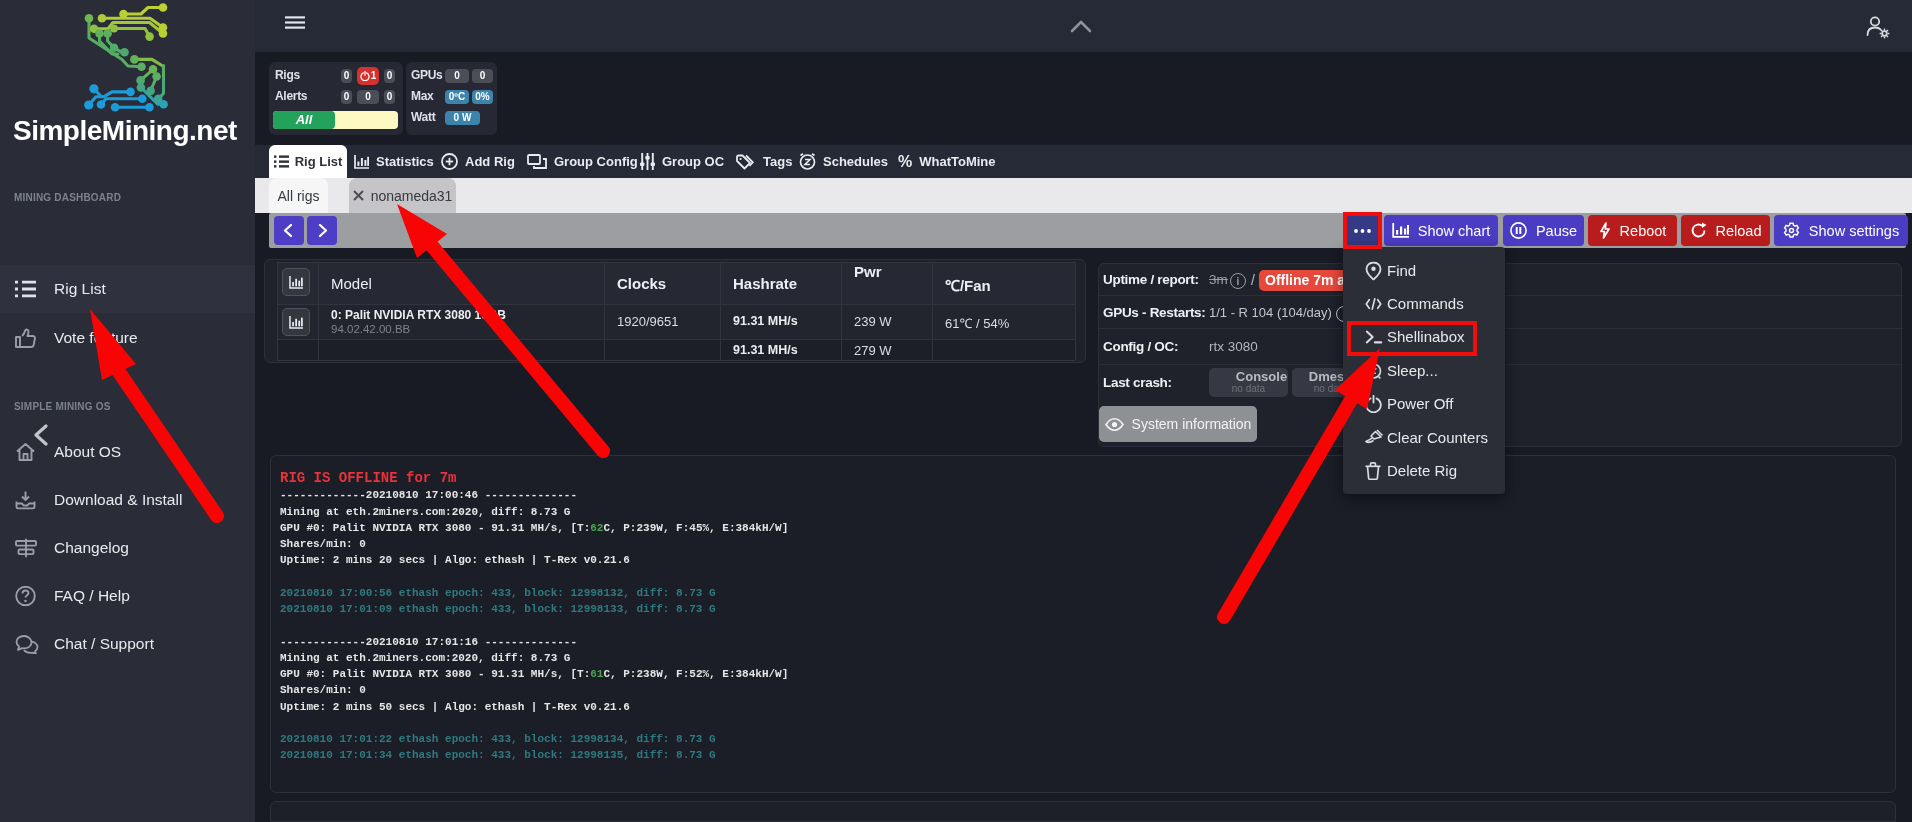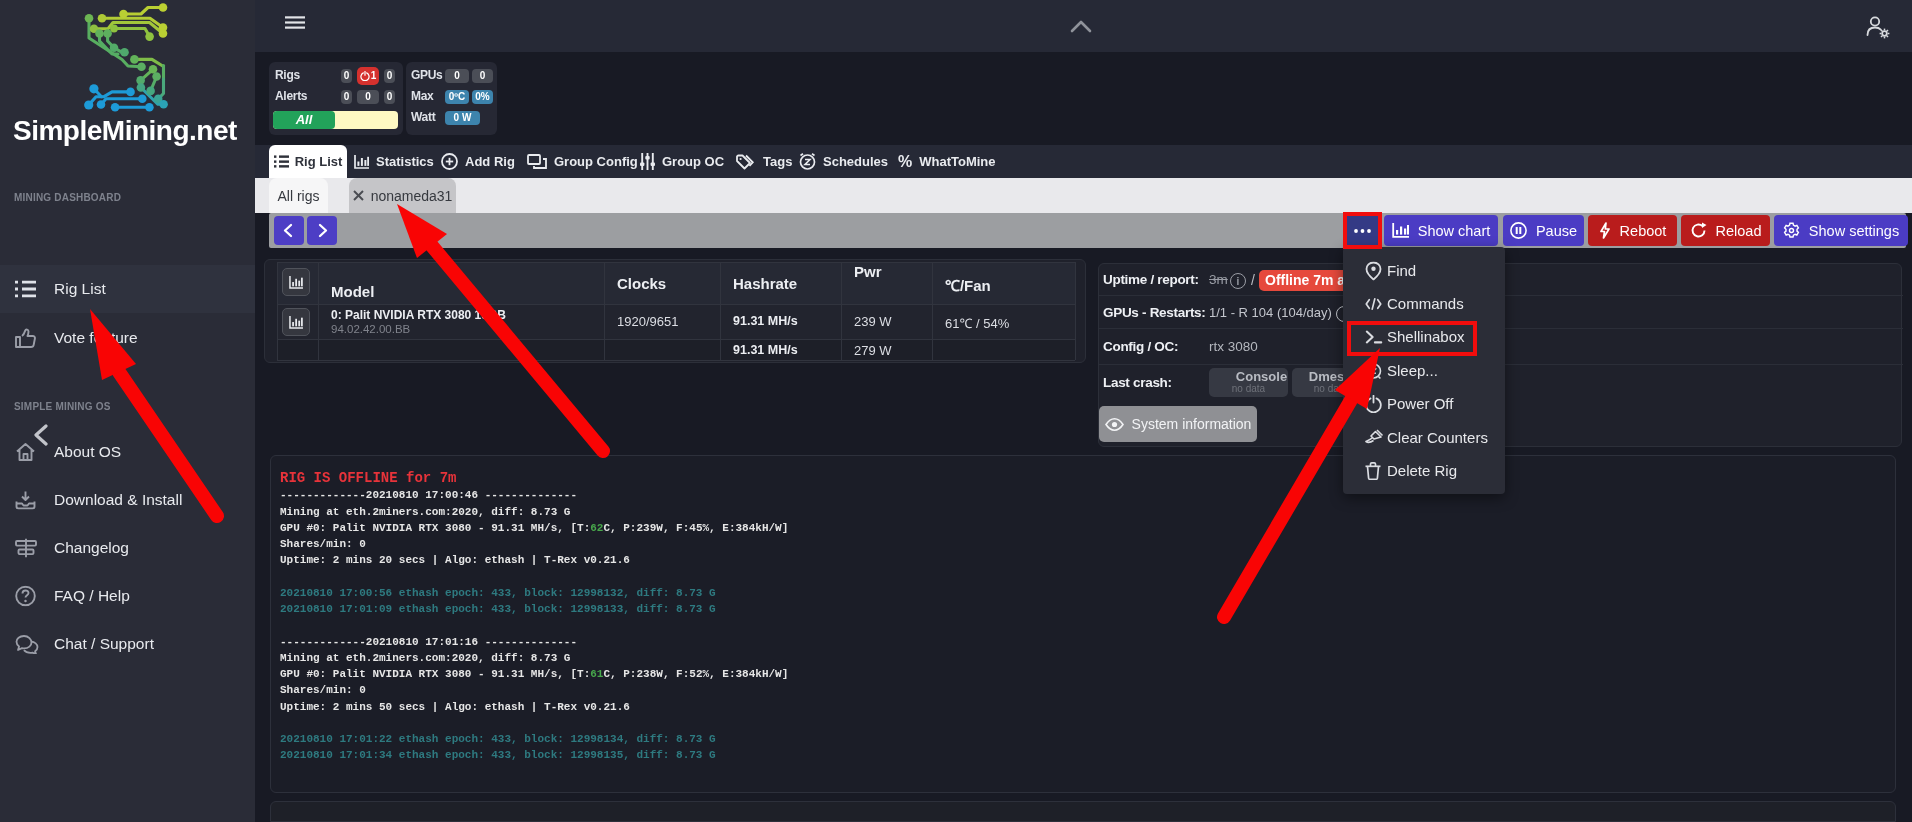--- a/index.html
+++ b/index.html
@@ -437,21 +437,21 @@
       <svg width="14" height="13" viewBox="0 0 15 14">
           <path d="M1 0 V13 H15" fill="none" stroke="#e8eaee" stroke-width="1.6"></path>
           <g fill="#e8eaee">
             <rect x="3.4" y="6.5" width="1.9" height="4.6"></rect>
             <rect x="6.7" y="3" width="1.9" height="8.1"></rect>
             <rect x="10" y="5" width="1.9" height="6.1"></rect>
             <rect x="12.9" y="1.8" width="1.9" height="9.3"></rect>
           </g>
         </svg>
     </div>
-    <div class="tcell" style="left:66px;top:23px;font-size:15px;font-weight:bold;">Model</div>
+    <div class="tcell" style="left:66px;top:15px;font-size:15px;font-weight:normal;">Model</div>
     <div class="tcell" style="left:352px;top:15px;font-size:15px;font-weight:bold;">Clocks</div>
     <div class="tcell" style="left:468px;top:15px;font-size:15px;font-weight:bold;">Hashrate</div>
     <div class="tcell" style="left:589px;top:3px;font-size:15px;font-weight:bold;">Pwr</div>
     <div class="tcell" style="left:680px;top:15px;font-size:15px;font-weight:bold;">℃/Fan</div>
     <div class="tcell" style="left:66px;top:48px;font-size:12px;font-weight:bold;">0: Palit NVIDIA RTX 3080 10GB</div>
     <div class="tcell" style="left:66px;top:63px;font-size:11.5px;color:#80838c;font-weight:normal;">94.02.42.00.BB</div>
     <div class="tcell" style="left:352px;top:54px;font-size:13px;font-weight:normal;color:#dcdee4;">1920/9651</div>
     <div class="tcell" style="left:468px;top:54px;font-size:12.5px;font-weight:bold;">91.31 MH/s</div>
     <div class="tcell" style="left:589px;top:54px;font-size:13px;font-weight:normal;color:#dcdee4;">239 W</div>
     <div class="tcell" style="left:680px;top:54px;font-size:13px;font-weight:normal;color:#dcdee4;">61℃ / 54%</div>

